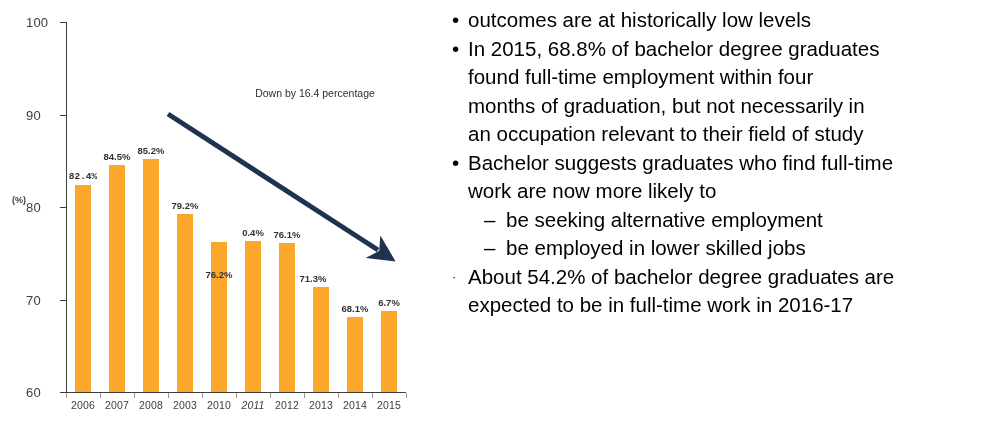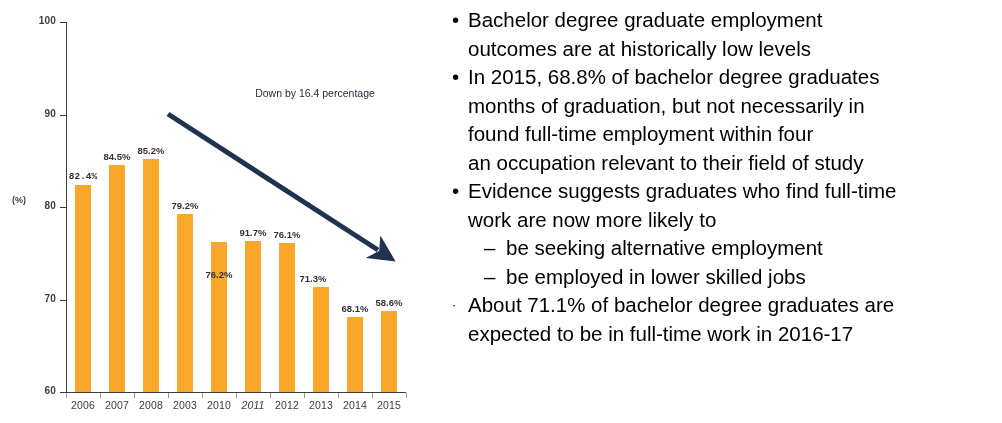--- a/index.html
+++ b/index.html
@@ -49,26 +49,25 @@
   .ytick-mark {
     position: absolute;
     left: 60px;
     width: 7px;
     height: 1px;
     background: #3d3d3d;
   }
   .ylabel-text {
     position: absolute;
     width: 30px;
-    text-align: right;
-    font-size: 10px;
+    text-align: left;
+    font-size: 13px;
     color: #3d3d3d;
     font-family: "Liberation Sans", sans-serif;
     letter-spacing: 0.2px;
-    font-weight: bold;
   }
   .pct-unit {
     position: absolute;
     left: 12px;
     top: 195px;
     font-size: 9px;
     font-weight: bold;
     color: #3d3d3d;
   }
   .xtick-mark {
@@ -206,29 +205,29 @@
         <div class="bar-label" style="left: 63px; top: 170.8px; font-family: Liberation Mono, monospace;">82.4%</div>
         <div class="bar" style="left: 109px; top: 165.375px; height: 226.625px; background: rgb(251, 167, 44);"></div>
         <div class="bar-label" style="left: 97px; top: 151.375px;">84.5%</div>
         <div class="bar" style="left: 143px; top: 158.9px; height: 233.1px; background: rgb(251, 167, 44);"></div>
         <div class="bar-label" style="left: 131px; top: 144.9px;">85.2%</div>
         <div class="bar" style="left: 177px; top: 214.4px; height: 177.6px; background: rgb(251, 167, 44);"></div>
         <div class="bar-label" style="left: 165px; top: 200.4px;">79.2%</div>
         <div class="bar" style="left: 211px; top: 242.15px; height: 149.85px; background: rgb(251, 167, 44);"></div>
         <div class="bar-label" style="left: 199px; top: 228.15px; margin-top: 41px;">76.2%</div>
         <div class="bar" style="left: 245px; top: 241.225px; height: 150.775px; background: rgb(251, 167, 44);"></div>
-        <div class="bar-label" style="left: 233px; top: 227.225px;">91.7%</div>
+        <div class="bar-label" style="left: 233px; top: 227.225px;">0.4%</div>
         <div class="bar" style="left: 279px; top: 243.075px; height: 148.925px; background: rgb(251, 167, 44);"></div>
         <div class="bar-label" style="left: 267px; top: 229.075px;">76.1%</div>
         <div class="bar" style="left: 313px; top: 287.475px; height: 104.525px; background: rgb(251, 167, 44);"></div>
         <div class="bar-label" style="left: 293px; top: 273.475px;">71.3%</div>
         <div class="bar" style="left: 347px; top: 317.075px; height: 74.925px; background: rgb(251, 167, 44);"></div>
         <div class="bar-label" style="left: 335px; top: 303.075px;">68.1%</div>
         <div class="bar" style="left: 381px; top: 310.6px; height: 81.4px; background: rgb(251, 167, 44);"></div>
-        <div class="bar-label" style="left: 369px; top: 296.6px;">58.6%</div>
+        <div class="bar-label" style="left: 369px; top: 296.6px;">6.7%</div>
       </div>
     <div id="cat-labels">
         <div class="cat-label" style="left: 63px;">2006</div>
         <div class="cat-label" style="left: 97px;">2007</div>
         <div class="cat-label" style="left: 131px;">2008</div>
         <div class="cat-label" style="left: 165px;">2003</div>
         <div class="cat-label" style="left: 199px;">2010</div>
         <div class="cat-label" style="left: 233px; font-style: italic;">2011</div>
         <div class="cat-label" style="left: 267px;">2012</div>
         <div class="cat-label" style="left: 301px;">2013</div>
@@ -248,57 +247,56 @@
     <div class="annotation">
       <div>Down by 16.4 percentage</div>
     </div>
   </div>
 
   <div id="text-panel">
       <div>
         <div class="bullet">
           <span class="marker">•</span>
           <span class="btext">
-            <div>Bachelor degree graduate employment</div>
             <div>outcomes are at historically low levels</div>
           </span>
         </div>
       </div>
       <div>
         <div class="bullet">
           <span class="marker">•</span>
           <span class="btext">
             <div>In 2015, 68.8% of bachelor degree graduates</div>
+            <div>found full-time employment within four</div>
             <div>months of graduation, but not necessarily in</div>
-            <div>found full-time employment within four</div>
             <div>an occupation relevant to their field of study</div>
           </span>
         </div>
       </div>
       <div>
         <div class="bullet">
           <span class="marker">•</span>
           <span class="btext">
-            <div>Evidence suggests graduates who find full-time</div>
+            <div>Bachelor suggests graduates who find full-time</div>
             <div>work are now more likely to</div>
           </span>
         </div>
         <div class="subbullet">
           <span class="marker">–</span>
           <span>be seeking alternative employment</span>
         </div>
         <div class="subbullet">
           <span class="marker">–</span>
           <span>be employed in lower skilled jobs</span>
         </div>
       </div>
       <div>
         <div class="bullet">
           <span class="marker small">·</span>
           <span class="btext">
-            <div>About 71.1% of bachelor degree graduates are</div>
+            <div>About 54.2% of bachelor degree graduates are</div>
             <div>expected to be in full-time work in 2016-17</div>
           </span>
         </div>
       </div>
     </div>
 
 </div>
 
 </body></html>

